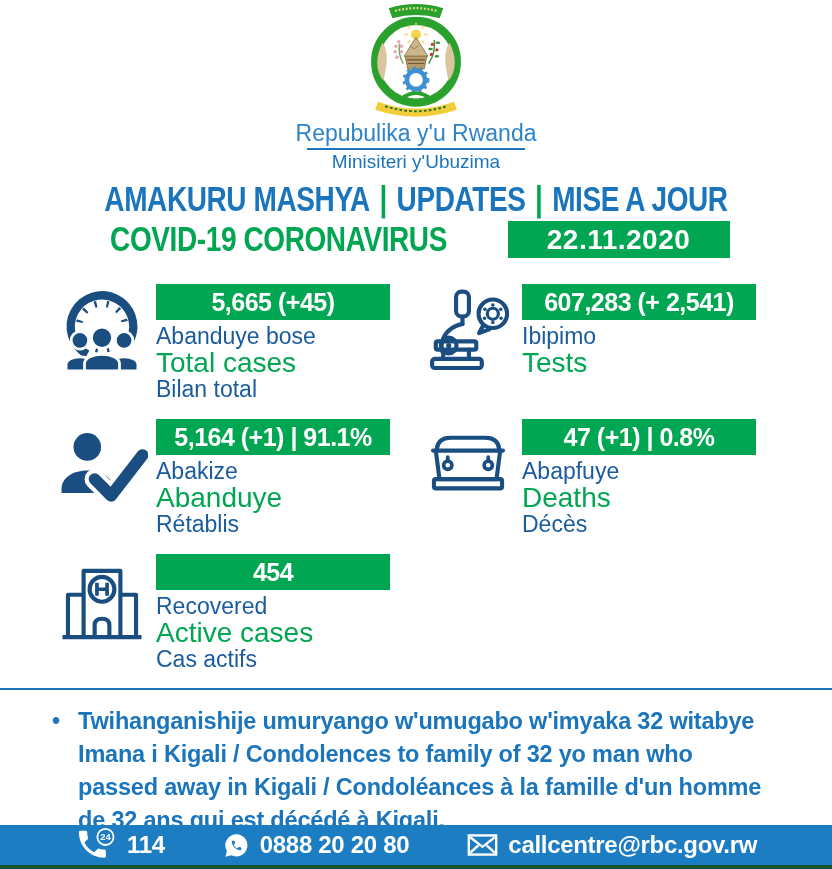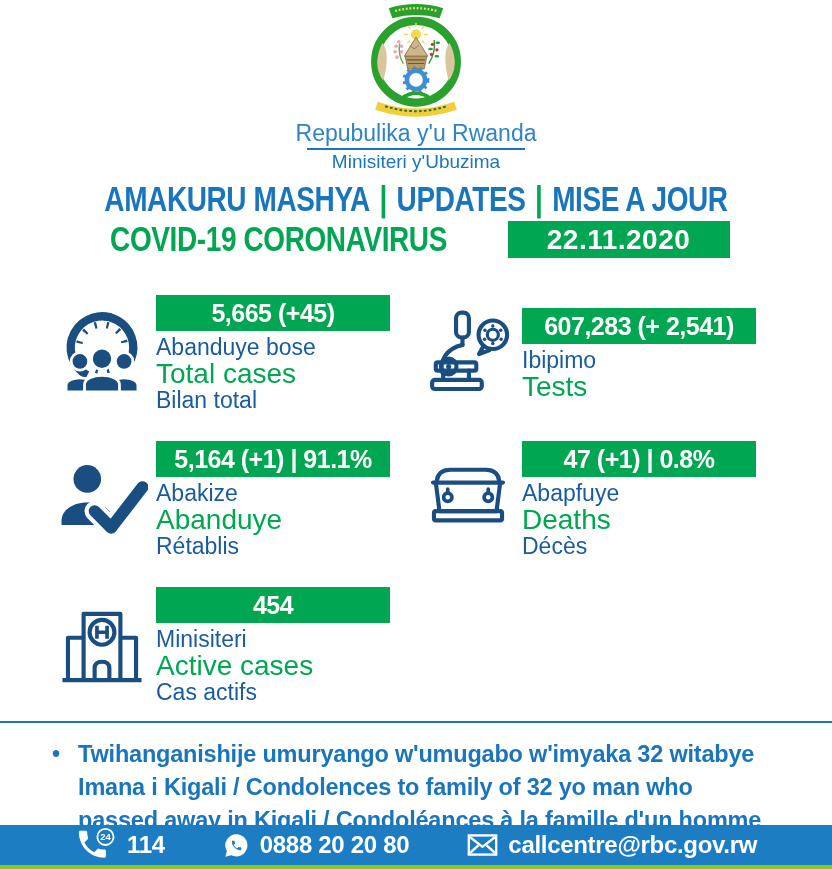--- a/index.html
+++ b/index.html
@@ -42,21 +42,21 @@
     text-align:center; font-size:28px; font-weight:bold;
     letter-spacing:0.5px;
   }
   
   .stats {
     display:grid;
     grid-template-columns:352px 352px;
     column-gap:14px; row-gap:17px;
     margin:26px 0 0 56px;
   }
-  .card { display:flex; align-items:center;margin-top:11px; }
+  .card { display:flex; align-items:flex-start; }
   .card-icon { width:92px; height:96px; flex:0 0 92px; margin-right:8px; margin-top:2px; }
   .card-icon svg { width:100%; height:100%; }
   .card-body { display:flex; flex-direction:column; }
   .value-box {
     background:#00a651; color:#ffffff;
     width:234px; height:36px; line-height:36px;
     text-align:center; font-size:25px; font-weight:bold;
     letter-spacing:-0.5px; margin-bottom:3px;
   }
   .label-rw, .label-fr { font-size:23px; color:#1a5b9e; line-height:26px; }
@@ -71,21 +71,21 @@
   .note-bullet { color:#1b75bc; font-size:23px; font-weight:bold; margin:3px 18px 0 0; }
   .note-text {
     color:#1b75bc; font-size:23.5px; font-weight:bold;
     line-height:33px; width:694px; letter-spacing:-0.2px;
   }
   
   .footer {
     position:absolute; left:0; right:0; bottom:0;
     height:44px;
     background:#1d7dc2;
-    border-bottom:4px solid #84cc16;
+    border-bottom:4px solid #14532d;
     display:flex; align-items:center; justify-content:center;
     gap:58px;
   }
   .footer-item { display:flex; align-items:center; gap:10px; color:#ffffff; }
   .footer-item .txt { font-size:24px; font-weight:bold; letter-spacing:-0.3px; }
   .fi-svg { display:block; }
 </style>
 </head>
 <body>
 
@@ -260,21 +260,21 @@
           <circle cx="50" cy="34" r="13.5"></circle>
           <path d="M44.5,27 v14 M55.5,27 v14 M44.5,34 h11" stroke-width="4"></path>
           <path d="M42,86 v-13 q0,-7 8,-7 q8,0 8,7 v13"></path>
           <path d="M30,40 H13 v46"></path>
           <path d="M70,40 H87 v46"></path>
           <path d="M7,86 h86"></path>
         </svg>
       </div>
       <div class="card-body">
         <div class="value-box">454</div>
-        <div class="label-rw">Minisiteri</div>
+        <div class="label-rw">Recovered</div>
         <div class="label-en">Active cases</div>
         <div class="label-fr">Cas actifs</div>
       </div>
     </div>
 
 
   </div>
 
   <div class="note">
     <div class="note-bullet">•</div>

